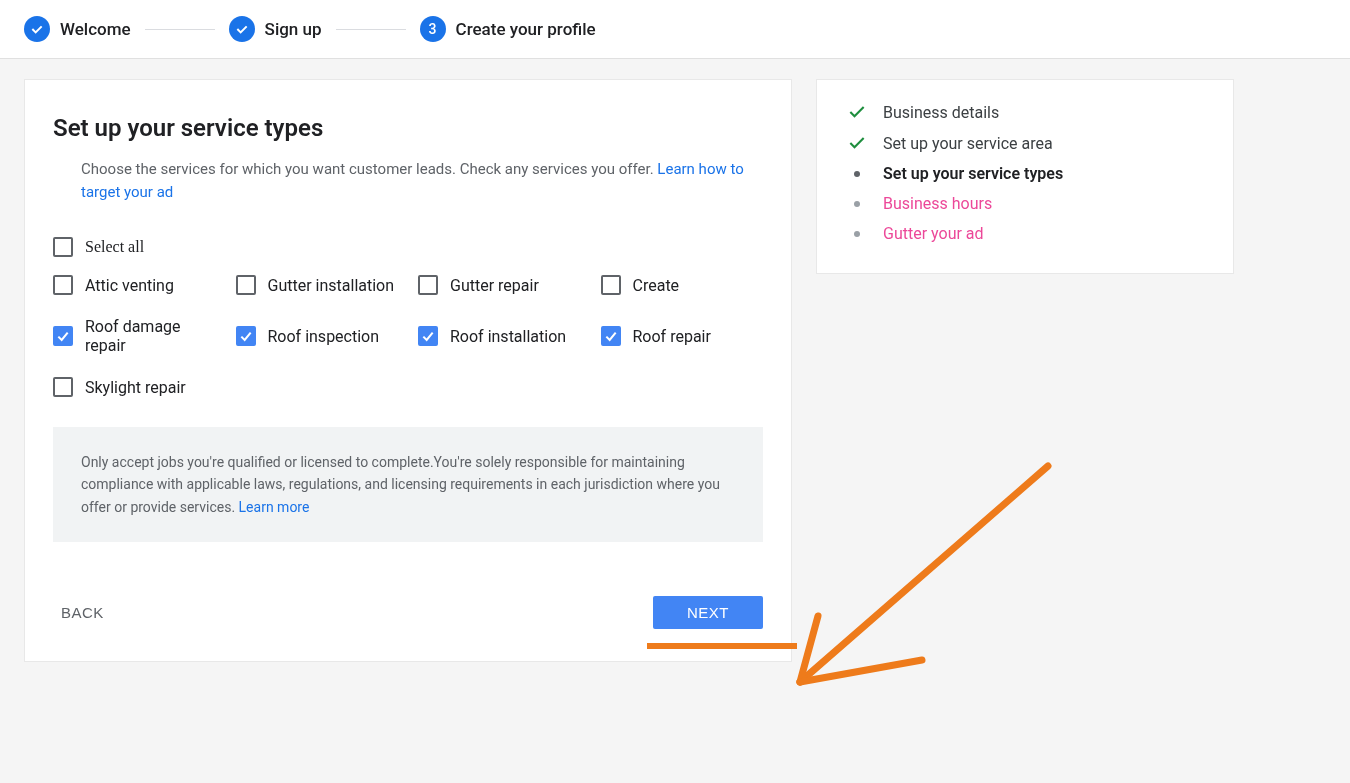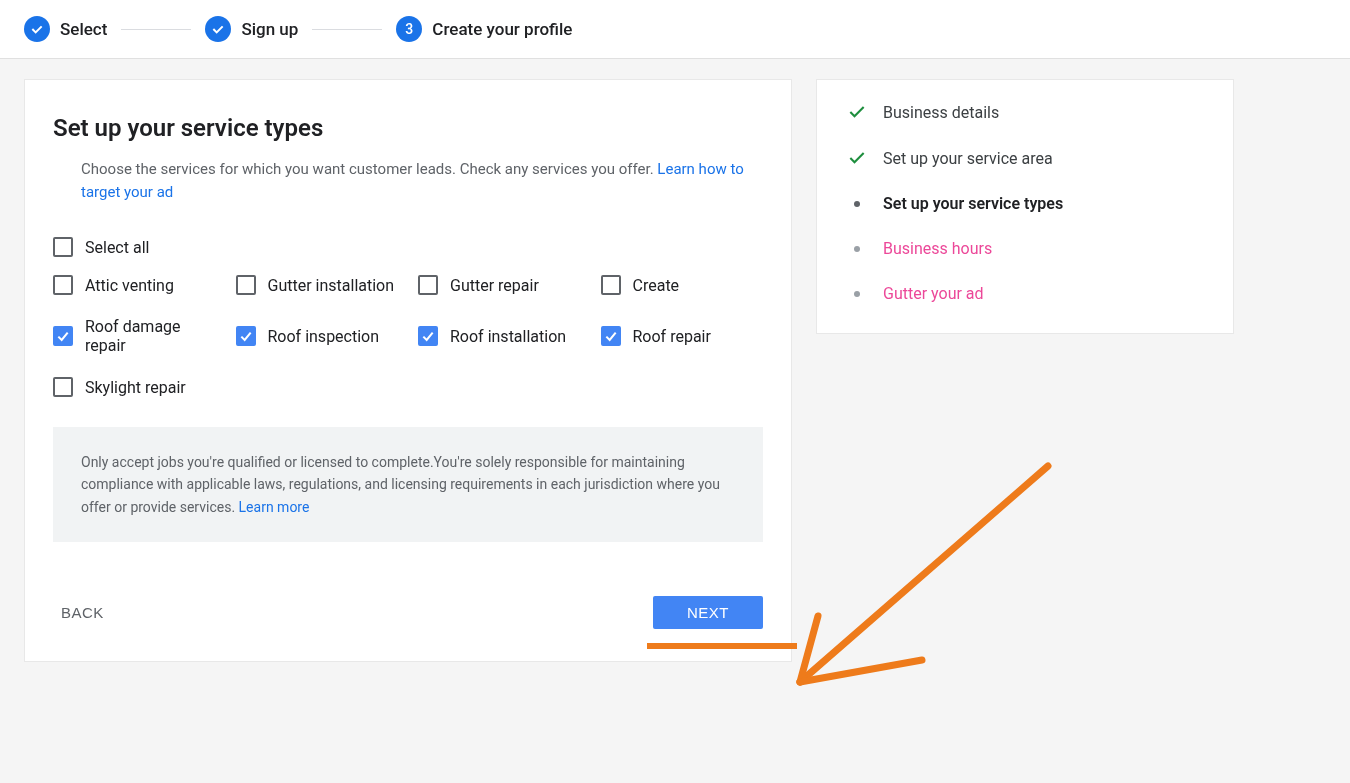--- a/index.html
+++ b/index.html
@@ -66,21 +66,21 @@
     margin-bottom: 16px;
   }
   .main-desc {
     font-size: 15px;
     color: #5f6368;
     line-height: 1.5;
     margin-bottom: 34px;
     margin-left: 28px;
   }
   .main-desc a, .link { color: #1a73e8; text-decoration: none; cursor: pointer; }
-  .select-all-row { margin-bottom: 18px; }
+  .select-all-row { margin-bottom: 18px; font-family: Liberation Serif, serif; }
   .checkbox-grid {
     display: grid;
     grid-template-columns: 1fr 1fr 1fr 1fr;
     row-gap: 22px;
     column-gap: 20px;
     margin-bottom: 30px;
   }
   .checkbox-item {
     display: flex;
     align-items: center;
@@ -157,21 +157,21 @@
     background: #fff;
     width: 418px;
     padding: 22px 30px 30px 30px;
     border: 1px solid #e8e8e8;
     align-self: flex-start;
   }
   .side-list {
     list-style: none;
     display: flex;
     flex-direction: column;
-    gap: 26px;
+    gap: 11px;
   }
   .side-item {
     display: flex;
     align-items: center;
     gap: 16px;
     font-size: 16px;
     color: #5f6368;
   }
   .side-item.active { color: #202124; font-weight: 600; }
   .side-item.done { color: #3c4043; }
@@ -186,21 +186,21 @@
 </head>
 <body>
 
 <div class="stepper">
   <div class="step">
     <div class="step-circle">
       <svg viewBox="0 0 24 24" fill="none" stroke="#fff" stroke-width="3">
           <polyline points="5,12 10,17 19,8"></polyline>
         </svg>
     </div>
-    <span class="step-label">Select</span>
+    <span class="step-label">Welcome</span>
   </div>
   <div class="step-connector"></div>
   <div class="step">
     <div class="step-circle">
       <svg viewBox="0 0 24 24" fill="none" stroke="#fff" stroke-width="3">
           <polyline points="5,12 10,17 19,8"></polyline>
         </svg>
     </div>
     <span class="step-label">Sign up</span>
   </div>

